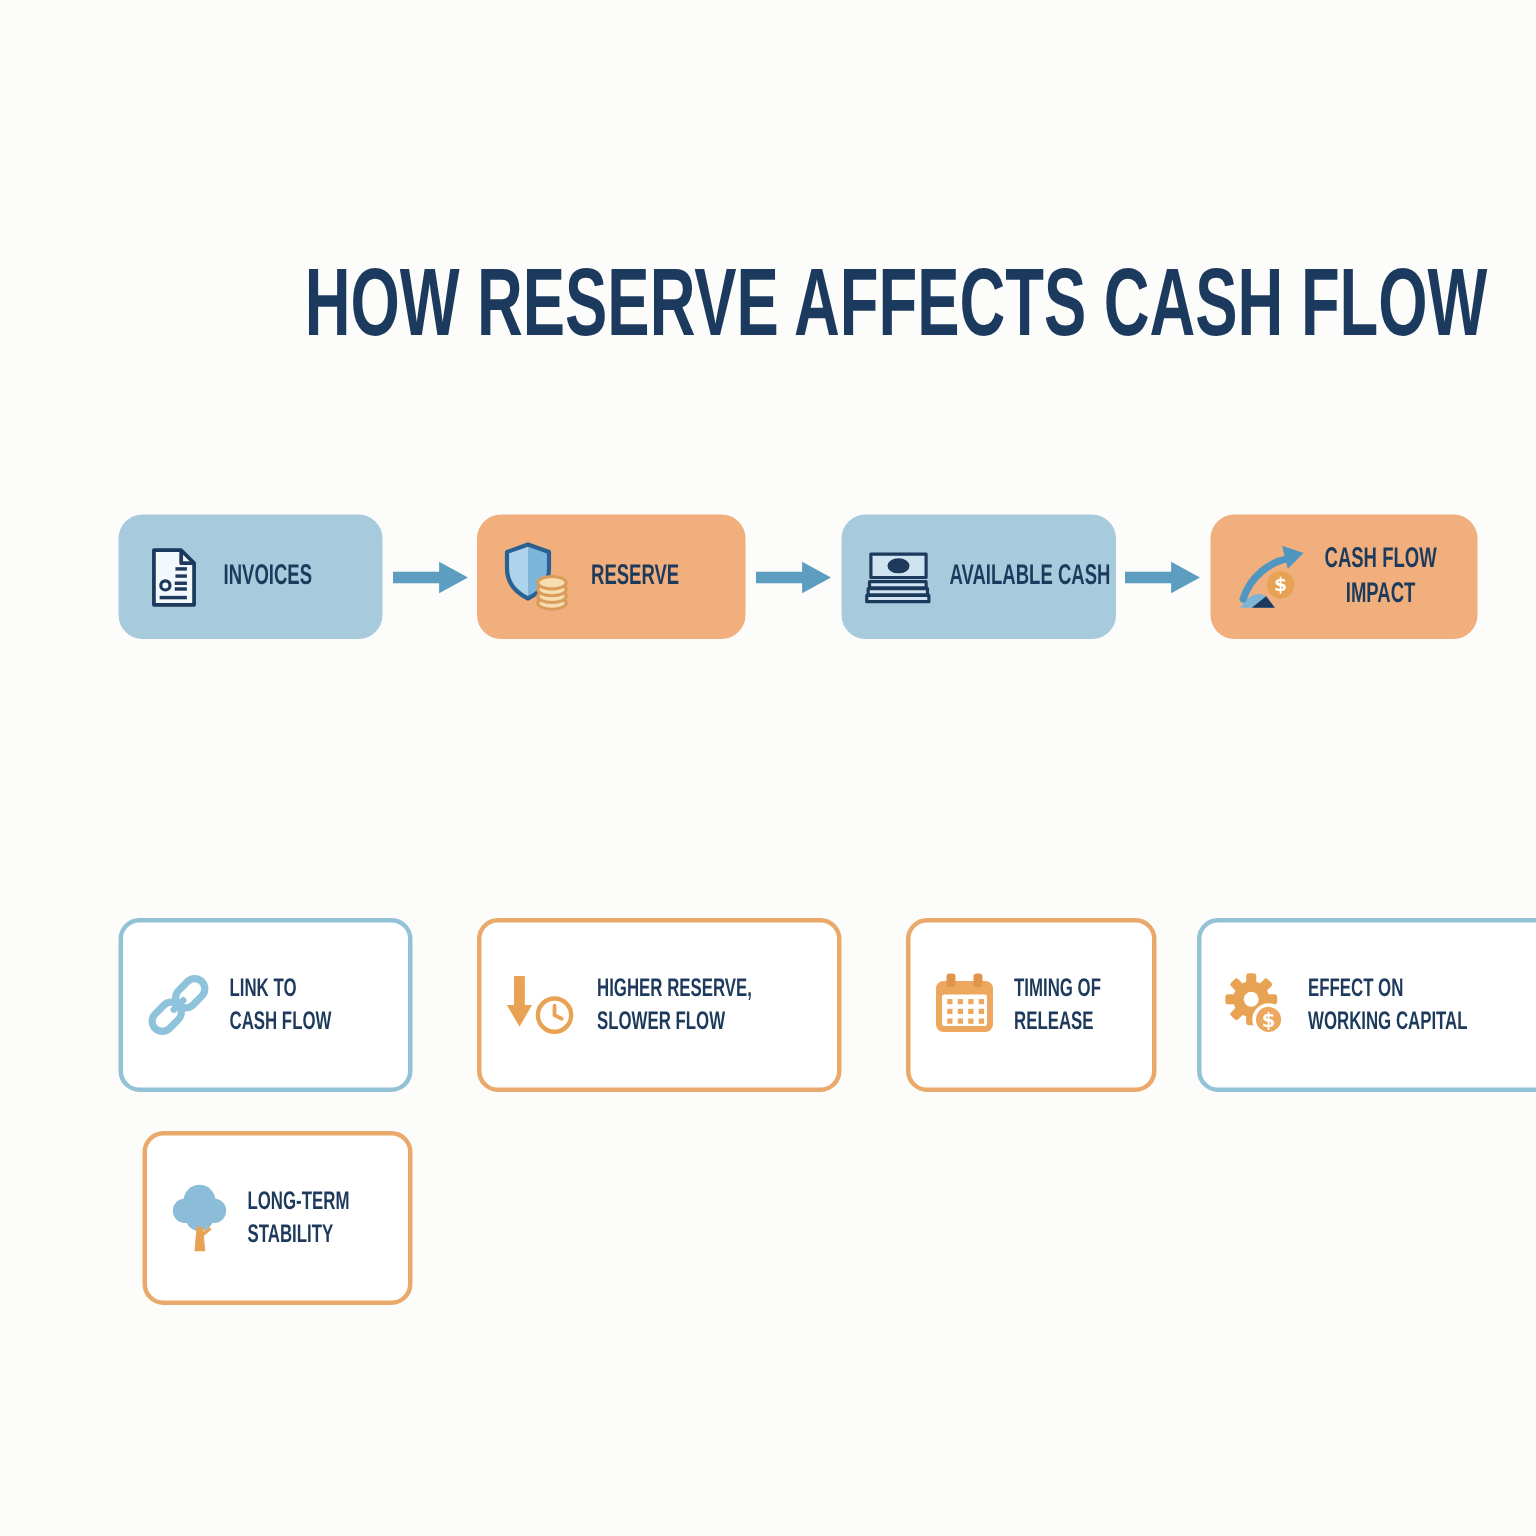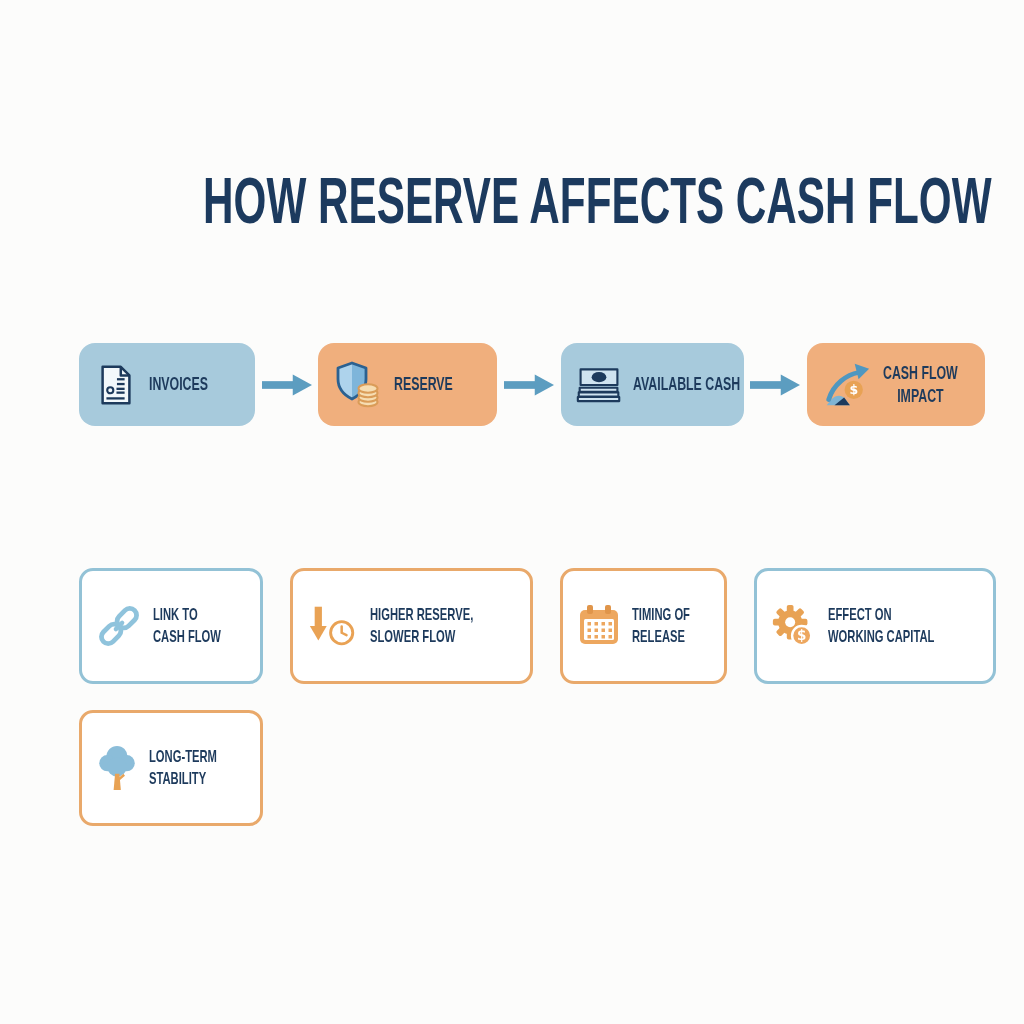--- a/index.html
+++ b/index.html
@@ -29,29 +29,29 @@
     font-weight:bold; color:#1d3a5c; font-size:19px; line-height:1.18;
     transform:scaleX(0.65); transform-origin:left center;
   }
   .flow-label div { white-space:nowrap; }
   .flow-label.center { text-align:center; }
   .flow-arrow { flex:1 1 auto; display:flex; justify-content:center; align-items:center; }
   .icon { display:flex; flex:0 0 auto; }
 
   
   .cards {
-    position:absolute; top:568px; left:79px; width:865px;
+    position:absolute; top:612px; left:79px; width:865px;
     display:grid; grid-template-columns:repeat(4,1fr); column-gap:27px; row-gap:26px;
   }
   .card {
     height:116px; background:#ffffff; border:3px solid #93c2d6; border-radius:14px;
     box-sizing:border-box; display:flex; align-items:center; padding:0 4px 0 13px; gap:10px;
   }
   .card.blue   { border-color:#93c2d6; }
-  .card.orange { border-color:#e9a96b; }
+  .card.orange { border-color:#e9a96b;margin-left:16px; }
   .card-label {
     font-weight:bold; color:#1d3a5c; font-size:17px; line-height:1.32;
     transform:scaleX(0.66); transform-origin:left center;
   }
   .card-label div { white-space:nowrap; }
 </style>
 </head>
 <body>
 
 <div class="canvas">

